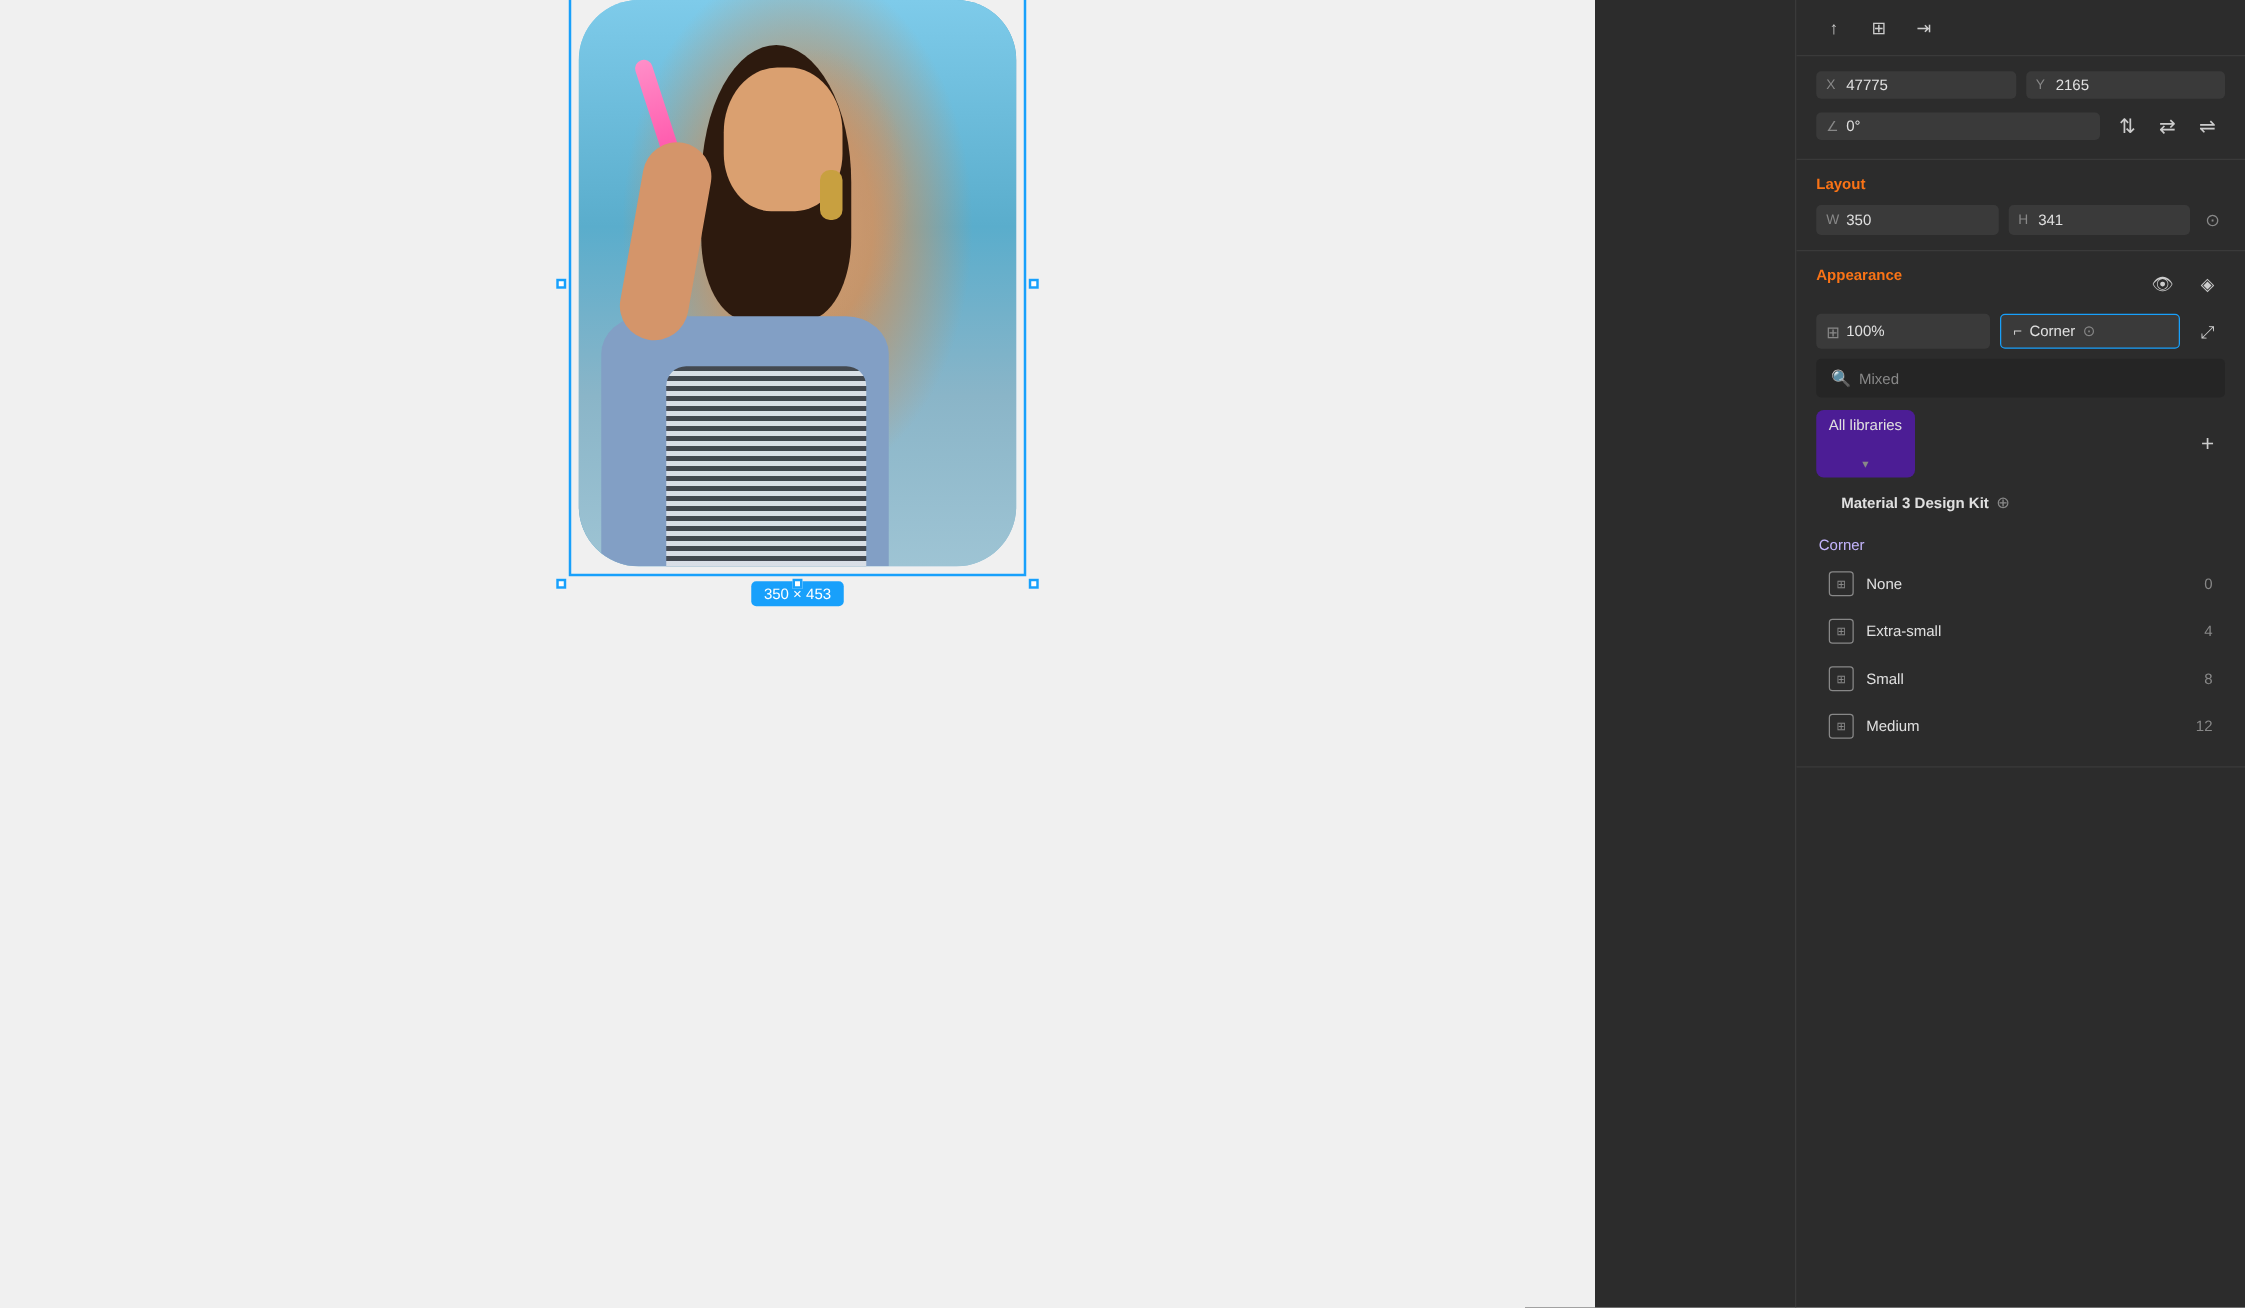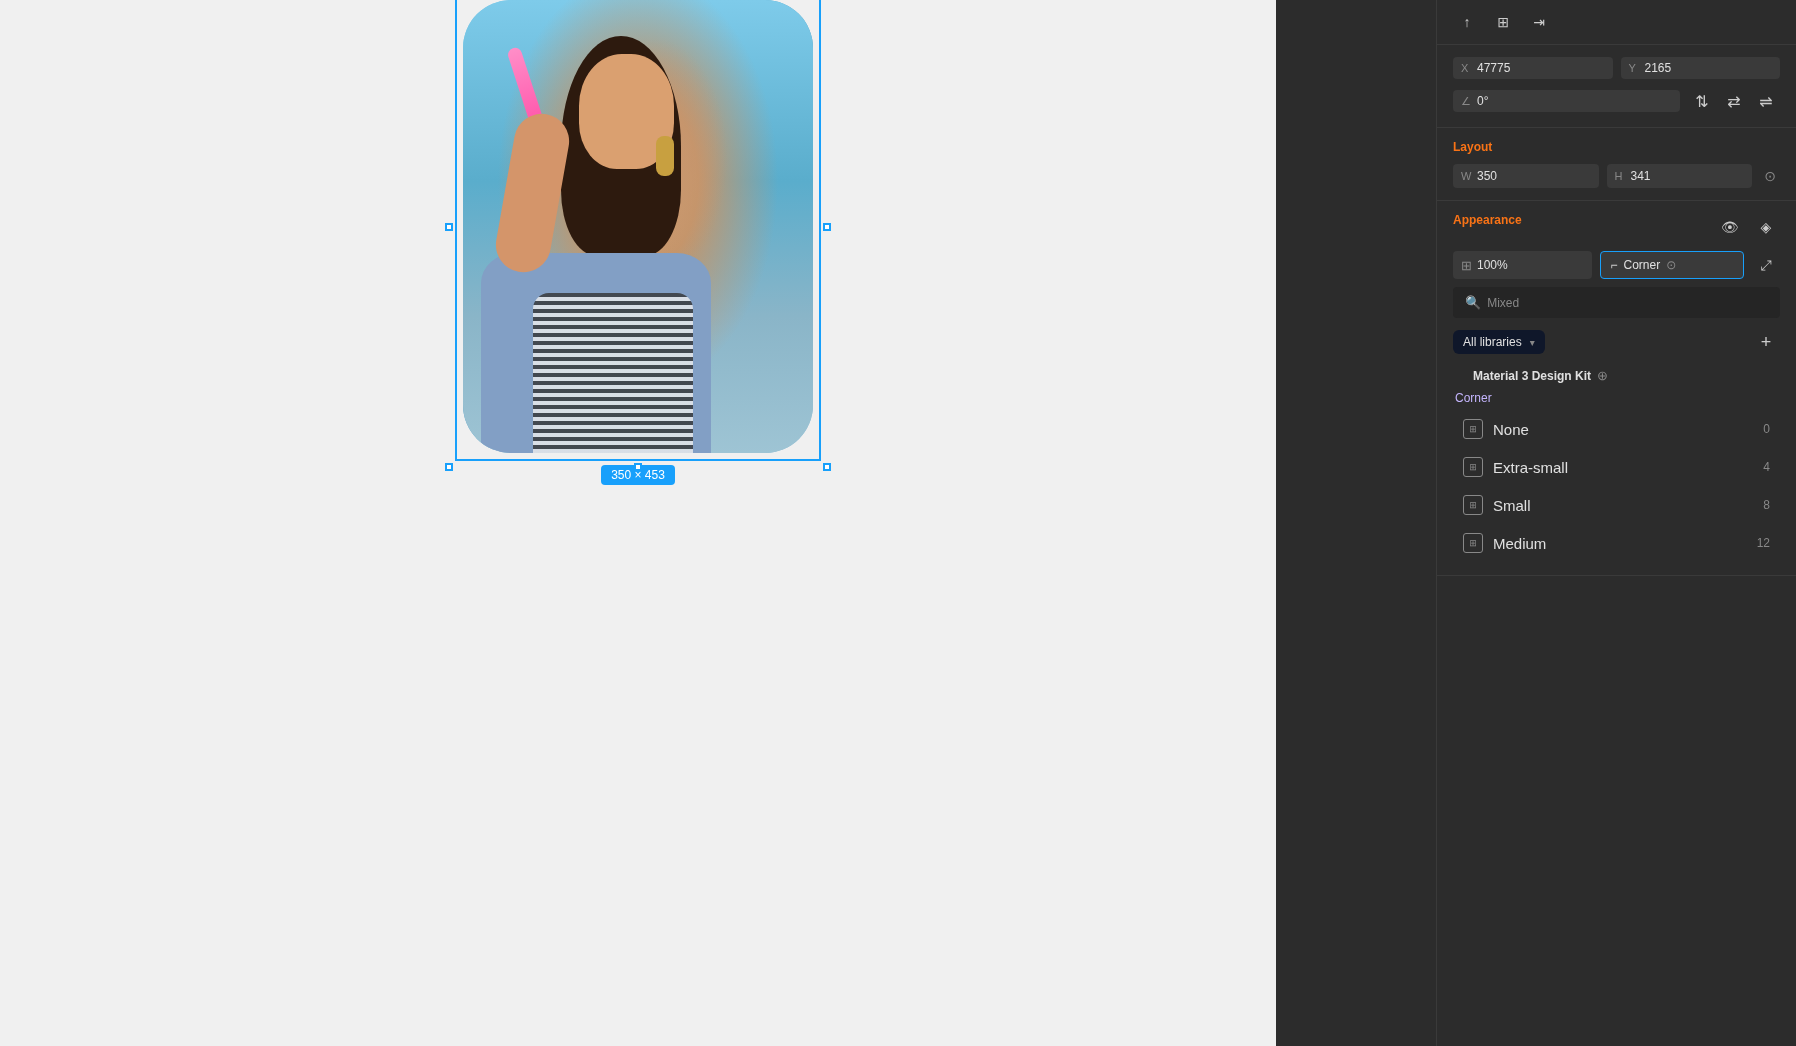--- a/index.html
+++ b/index.html
@@ -340,46 +340,47 @@
     .libraries-row {
       display: flex;
       align-items: center;
       justify-content: space-between;
       margin-bottom: 12px;
     }
 
     .libraries-dropdown {
       display: flex;
       align-items: center;
-      gap: 8px;
-      background: #0f172a;
+      gap: 18px;
+      background: #4c1d95;
       border-radius: 6px;
       padding: 5px 10px;
       cursor: pointer;
+      flex-direction: column;
     }
 
     .add-btn {
       width: 28px;
       height: 28px;
       display: flex;
       align-items: center;
       justify-content: center;
       color: #ccc;
       font-size: 18px;
       cursor: pointer;
       background: transparent;
       border: none;
     }
 
     
     .library-name-row {
       display: flex;
       align-items: center;
       gap: 6px;
-      margin-bottom: 8px;
+      margin-bottom: 20px;
       padding-left: 20px;
     }
 
     .library-name {
       font-size: 12px;
       font-weight: 600;
       color: #e0e0e0;
     }
 
     .globe-icon {
@@ -413,21 +414,21 @@
       margin-right: 10px;
       display: flex;
       align-items: center;
       justify-content: center;
       font-size: 9px;
       color: #888;
     }
 
     .corner-item-name {
       flex: 1;
-      font-size: 15px;
+      font-size: 12px;
       color: #e0e0e0;
     }
 
     .corner-item-value {
       font-size: 12px;
       color: #888;
     }
 
     .right-panel::-webkit-scrollbar { width: 4px; }
     .right-panel::-webkit-scrollbar-track { background: #2c2c2c; }

